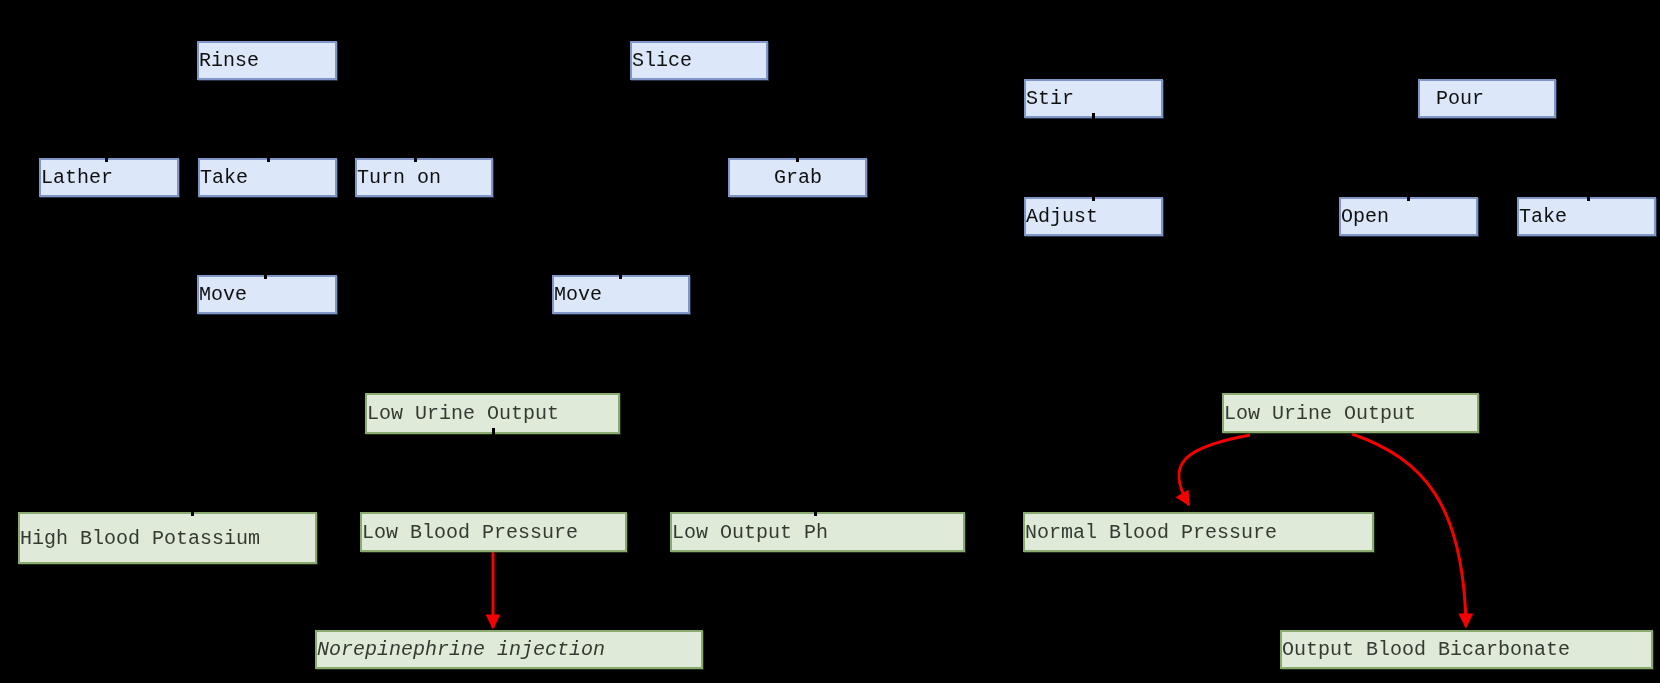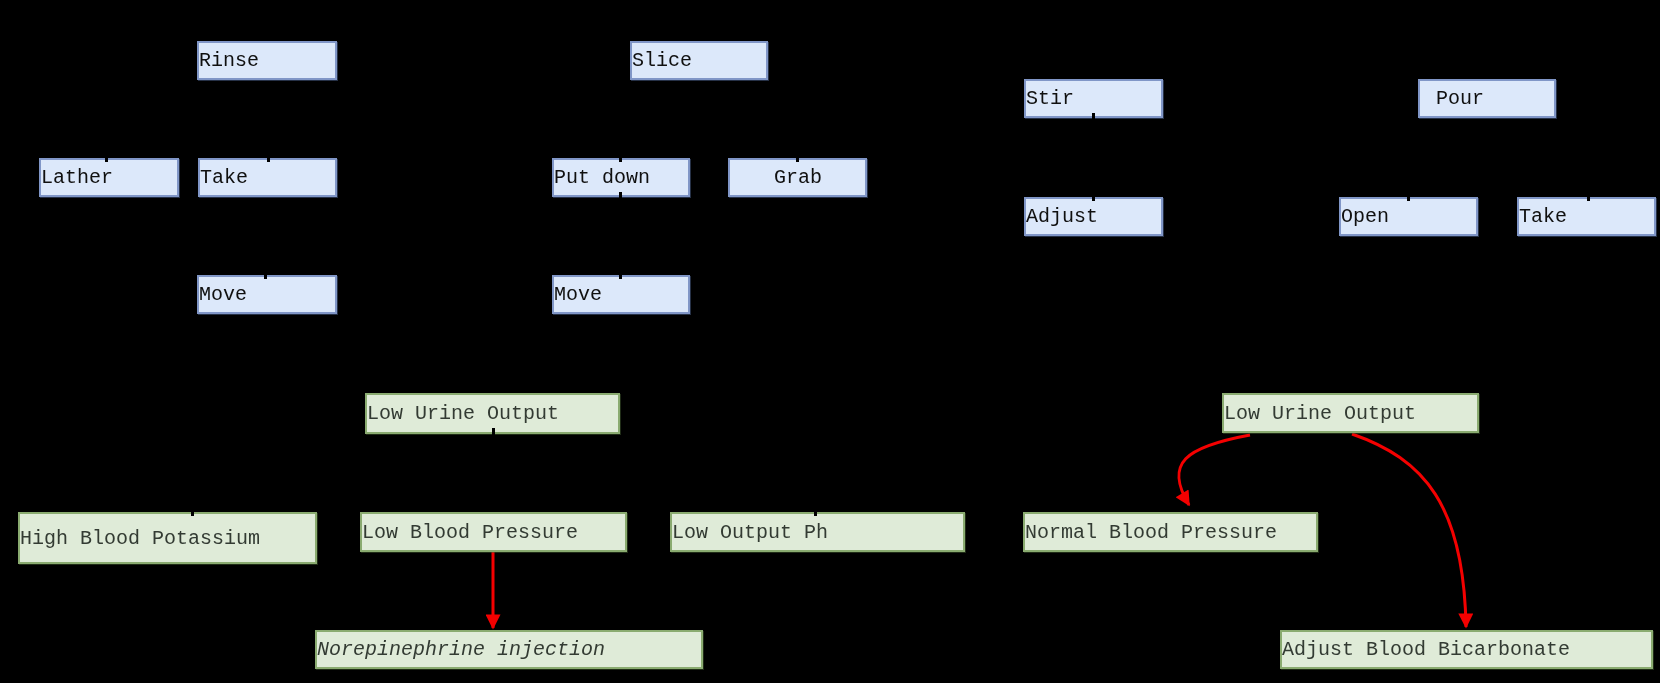--- a/index.html
+++ b/index.html
@@ -68,22 +68,22 @@
     </div>
     <div class="node action" style="left: 630px; top: 41px; width: 138px; height: 39px;">
       <span>Slice</span>
     </div>
     <div class="node action" style="left: 39px; top: 158px; width: 140px; height: 39px;">
       <span>Lather</span>
     </div>
     <div class="node action" style="left: 198px; top: 158px; width: 139px; height: 39px;">
       <span>Take</span>
     </div>
-    <div class="node action" style="left: 552px; top: 158px; width: 138px; height: 39px;">
-      <span>Put down</span>
+    <div class="node action" style="left: 355px; top: 158px; width: 138px; height: 39px;">
+      <span>Turn on</span>
     </div>
     <div class="node action" style="left: 728px; top: 158px; width: 139px; height: 39px; padding-left: 44px;">
       <span>Grab</span>
     </div>
     <div class="node action" style="left: 197px; top: 275px; width: 140px; height: 39px;">
       <span>Move</span>
     </div>
     <div class="node action" style="left: 552px; top: 275px; width: 138px; height: 39px;">
       <span>Move</span>
     </div>
@@ -113,25 +113,25 @@
     </div>
     <div class="node state" style="left: 670px; top: 512px; width: 295px; height: 40px;">
       <span>Low Output Ph</span>
     </div>
     <div class="node state" style="left: 315px; top: 630px; width: 388px; height: 39px; font-style: italic;">
       <span>Norepinephrine injection</span>
     </div>
     <div class="node state" style="left: 1222px; top: 393px; width: 257px; height: 40px;">
       <span>Low Urine Output</span>
     </div>
-    <div class="node state" style="left: 1023px; top: 512px; width: 295px; height: 40px;">
+    <div class="node state" style="left: 1023px; top: 512px; width: 351px; height: 40px;">
       <span>Normal Blood Pressure</span>
     </div>
     <div class="node state" style="left: 1280px; top: 630px; width: 373px; height: 39px;">
-      <span>Adjust Blood Bicarbonate</span>
+      <span>Output Blood Bicarbonate</span>
     </div>
     <div class="stub" style="left: 105px; top: 153px;"></div>
     <div class="stub" style="left: 267px; top: 153px;"></div>
     <div class="stub" style="left: 414px; top: 153px;"></div>
     <div class="stub" style="left: 619px; top: 153px;"></div>
     <div class="stub" style="left: 619px; top: 192px;"></div>
     <div class="stub" style="left: 796px; top: 153px;"></div>
     <div class="stub" style="left: 264px; top: 270px;"></div>
     <div class="stub" style="left: 619px; top: 270px;"></div>
     <div class="stub" style="left: 1092px; top: 113px;"></div>

